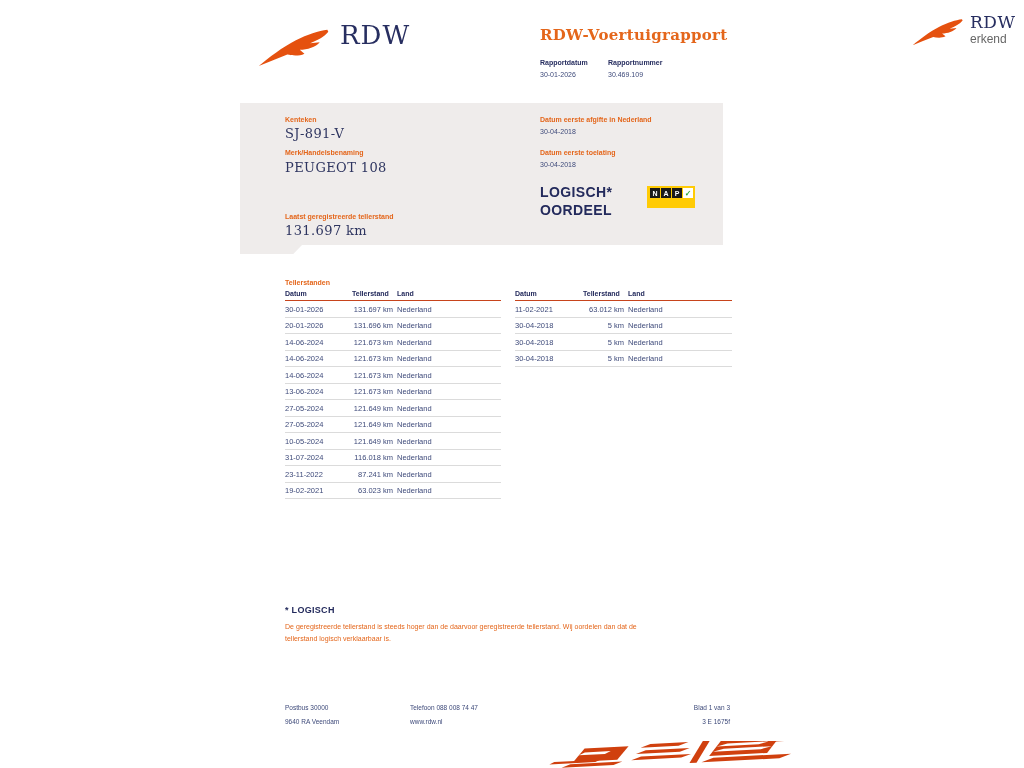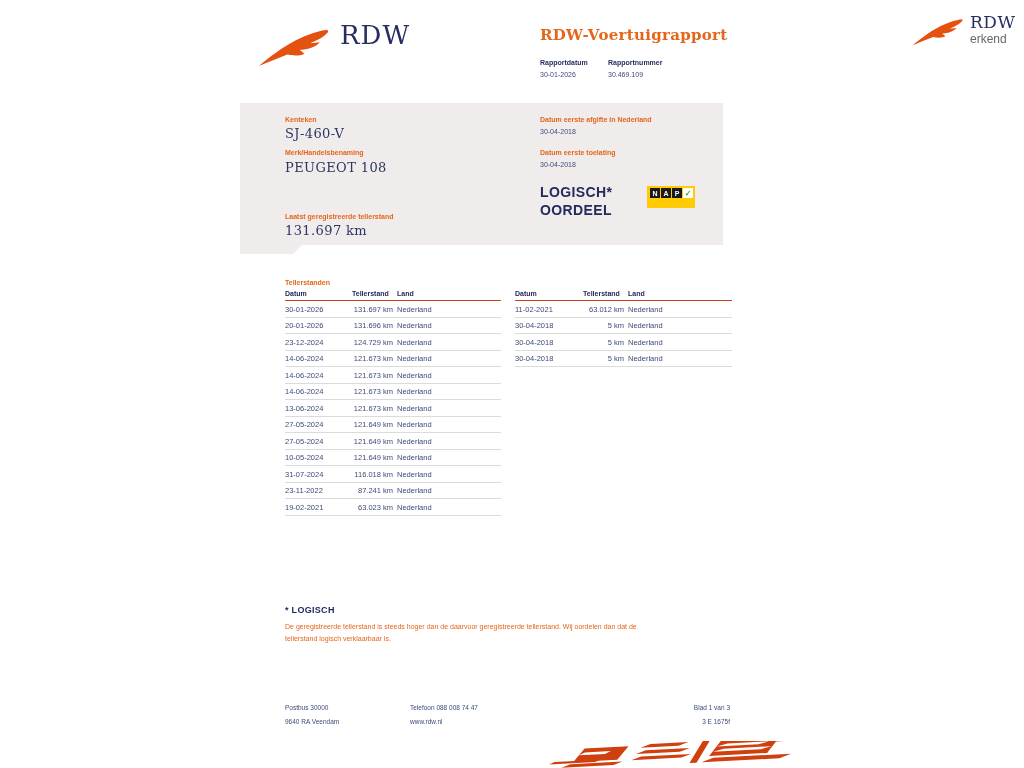--- a/index.html
+++ b/index.html
@@ -93,21 +93,21 @@
     <div class="erkend-text">
       <div class="erkend-rdw">RDW</div>
       <div class="erkend-sub">erkend</div>
     </div>
   </div>
 
   <div class="summary">
     <div class="summary-tab"></div>
 
     <div class="fld-label" style="left:45px; top:13px;">Kenteken</div>
-    <div class="fld-big" style="left:45px; top:23px;">SJ-460-V</div>
+    <div class="fld-big" style="left:45px; top:23px;">SJ-891-V</div>
 
     <div class="fld-label" style="left:45px; top:46px;">Merk/Handelsbenaming</div>
     <div class="fld-big" style="left:45px; top:57px;">PEUGEOT 108</div>
 
     <div class="fld-label" style="left:45px; top:110px;">Laatst geregistreerde tellerstand</div>
     <div class="fld-big" style="left:45px; top:120px;">131.697 km</div>
 
     <div class="fld-label" style="left:300px; top:13px;">Datum eerste afgifte in Nederland</div>
     <div class="fld-small" style="left:300px; top:25px;">30-04-2018</div>
 
@@ -139,25 +139,20 @@
     </thead>
     <tbody>
         <tr>
           <td class="col-datum">30-01-2026</td>
           <td class="col-tellerstand">131.697 km</td>
           <td class="col-land">Nederland</td>
         </tr>
         <tr>
           <td class="col-datum">20-01-2026</td>
           <td class="col-tellerstand">131.696 km</td>
-          <td class="col-land">Nederland</td>
-        </tr>
-        <tr>
-          <td class="col-datum">23-12-2024</td>
-          <td class="col-tellerstand">124.729 km</td>
           <td class="col-land">Nederland</td>
         </tr>
         <tr>
           <td class="col-datum">14-06-2024</td>
           <td class="col-tellerstand">121.673 km</td>
           <td class="col-land">Nederland</td>
         </tr>
         <tr>
           <td class="col-datum">14-06-2024</td>
           <td class="col-tellerstand">121.673 km</td>

